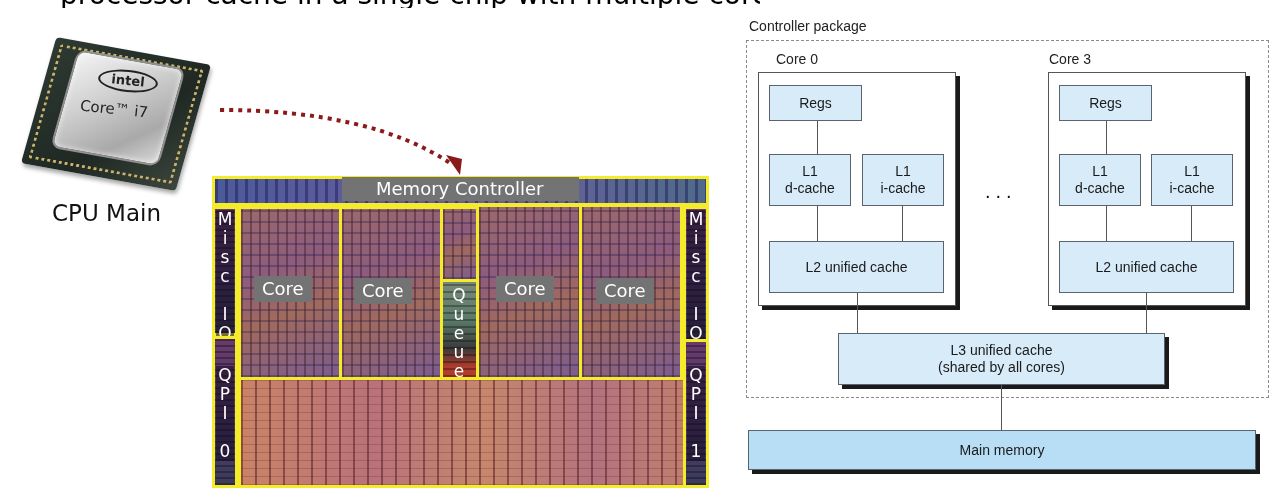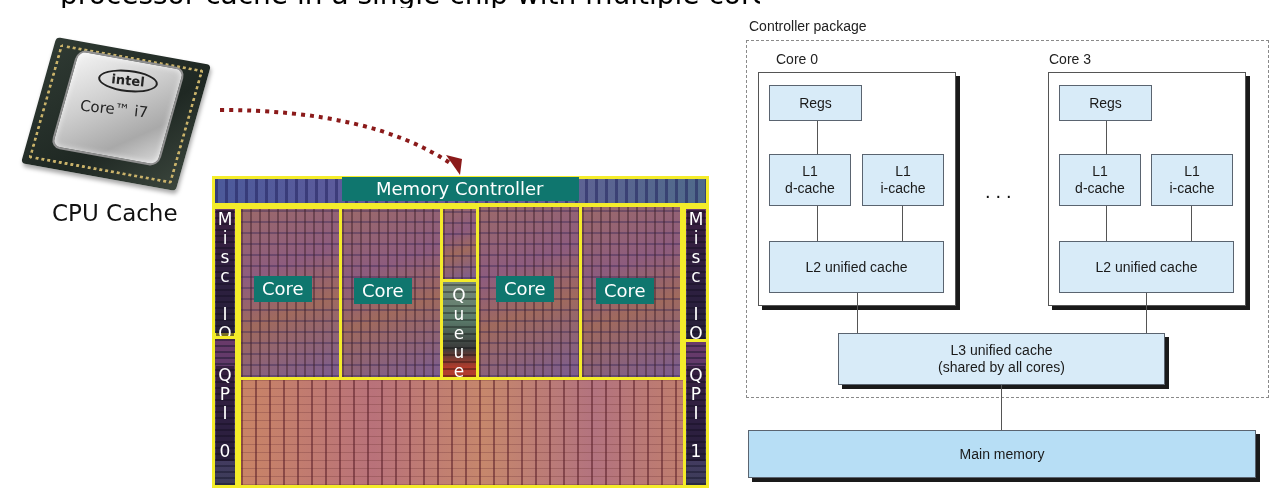--- a/index.html
+++ b/index.html
@@ -81,21 +81,21 @@
     background:
       repeating-linear-gradient(0deg, rgba(20,20,40,0.45) 0 2px, transparent 2px 6px),
       linear-gradient(180deg, #6a3a6a 0%, #4b3a6a 60%, #3c3c58 100%);
   }
   .tex-queue {
     background:
       repeating-linear-gradient(0deg, rgba(0,0,0,0.3) 0 2px, transparent 2px 7px),
       linear-gradient(180deg, #7a8a7a 0%, #5a7a6a 40%, #3a3a3a 70%, #b23c2c 90%);
   }
   .die-label {
-    position: absolute; background: #0f766e; color: #fff;
+    position: absolute; background: #737373; color: #fff;
     font-family: "DejaVu Sans", sans-serif; font-size: 18px;
     padding: 2px 8px; white-space: nowrap; line-height: 22px;
   }
   .die-vlabel {
     position: absolute; color: #fff; font-family: "DejaVu Sans", sans-serif;
     font-size: 17px; line-height: 19px; text-align: center; width: 18px;
     white-space: pre; background: rgba(20,10,30,0.55);
   }
 
   
@@ -125,21 +125,21 @@
 
 <div class="top-caption">processor cache in a single chip with multiple cores</div>
 
 <div class="chip">
   <div class="chip-substrate"></div>
   <div class="chip-pins"></div>
   <div class="chip-lid"></div>
   <div class="chip-logo">intel</div>
   <div class="chip-model">Core™ i7</div>
 </div>
-<div class="chip-caption">CPU Cache</div>
+<div class="chip-caption">CPU Main</div>
 
 <svg class="arrow" viewBox="0 0 270 85">
   <path d="M10 15 Q 160 15 240 68" fill="none" stroke="#8b1a1a" stroke-width="4" stroke-dasharray="4 5"></path>
   <polygon points="236,60 252,64 250,80" fill="#8b1a1a"></polygon>
 </svg>
 
 <div class="die">
 
   <div class="die-block tex-mem" style="left:0;top:0;width:497px;height:30px;"></div>
   <div class="die-label" style="left:130px;top:1px;font-size:18px;padding:1px 36px 1px 34px;">Memory Controller</div>
@@ -224,13 +224,13 @@
 i-cache</div>
 <div class="vline" style="left:1106px;top:206px;height:35px;"></div>
 <div class="vline" style="left:1191px;top:206px;height:35px;"></div>
 <div class="cache-box" style="left:1059px;top:241px;width:175px;height:52px;">L2 unified cache</div>
 <div class="vline" style="left:1146px;top:293px;height:40px;"></div>
 
 <div class="cache-box shadowed" style="left:838px;top:333px;width:327px;height:52px;">L3 unified cache
 (shared by all cores)</div>
 <div class="vline" style="left:1001px;top:385px;height:45px;"></div>
 
-<div class="cache-box mem-box shadowed" style="left:748px;top:430px;width:508px;height:48px;">Main memory</div>
+<div class="cache-box mem-box shadowed" style="left:748px;top:430px;width:508px;height:40px;">Main memory</div>
 
 </body></html>

